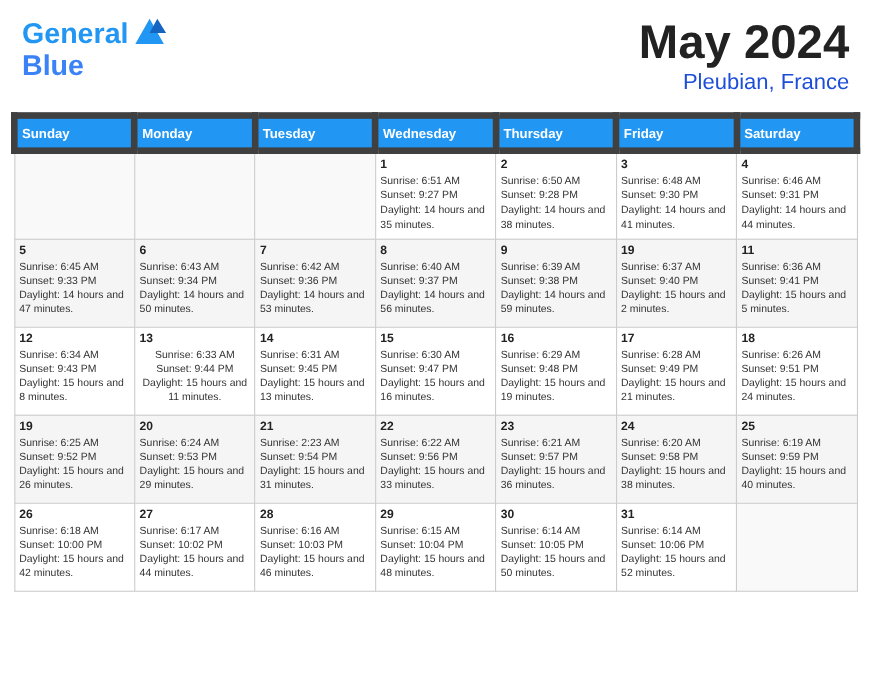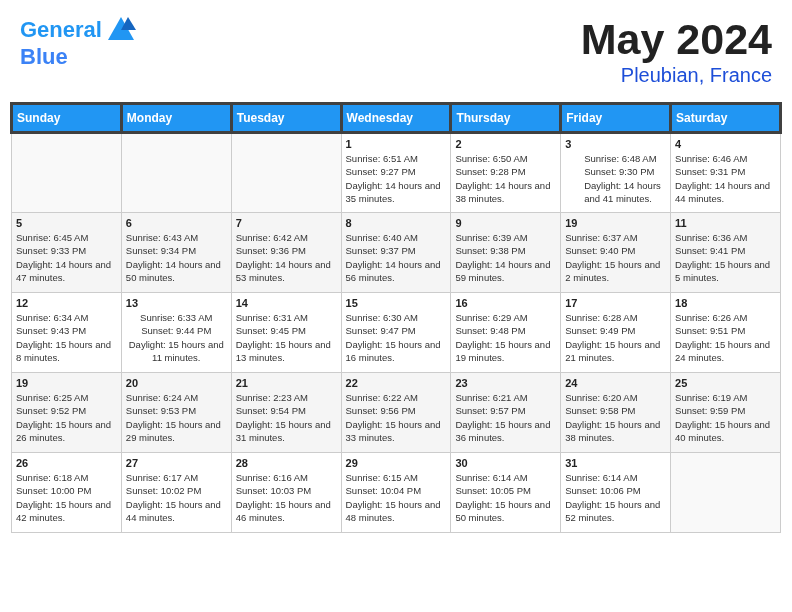--- a/index.html
+++ b/index.html
@@ -15,21 +15,21 @@
       justify-content: space-between;
       align-items: flex-start;
       margin-bottom: 10px;
       padding: 5px 10px;
     }
     .logo {
       display: flex;
       align-items: center;
     }
     .logo-text {
-      font-size: 22px;
+      font-size: 26px;
       font-weight: bold;
       color: #1a4a8a;
       line-height: 1.1;
     }
     .logo-text span {
       color: #2196F3;
     }
     .logo-icon {
       width: 30px;
       height: 30px;
@@ -52,21 +52,21 @@
       border-collapse: collapse;
       font-size: 10px;
     }
     thead th {
       background: #2196F3;
       color: #fff;
       font-weight: bold;
       font-size: 12px;
       padding: 6px 4px;
       text-align: left;
-      border: 3px solid #404040;
+      border: 6px solid #404040;
     }
     tbody td {
       border: 1px solid #ccc;
       vertical-align: top;
       padding: 4px;
       width: calc(100% / 7);
       height: 80px;
     }
     tbody tr:nth-child(even) {
       background: #f5f5f5;
@@ -137,21 +137,21 @@
 Daylight: 14 hours and 35 minutes.</div>
         </td>
         <td>
           <div class="day-num">2</div>
           <div class="day-info" style="white-space: pre-line;">Sunrise: 6:50 AM
 Sunset: 9:28 PM
 Daylight: 14 hours and 38 minutes.</div>
         </td>
         <td>
           <div class="day-num">3</div>
-          <div class="day-info" style="white-space: pre-line; margin-left: 19px;">Sunrise: 6:48 AM
+          <div class="day-info" style="white-space: pre-line;">Sunrise: 6:48 AM
 Sunset: 9:30 PM
 Daylight: 14 hours and 41 minutes.</div>
         </td>
         <td>
           <div class="day-num">4</div>
           <div class="day-info" style="white-space: pre-line;">Sunrise: 6:46 AM
 Sunset: 9:31 PM
 Daylight: 14 hours and 44 minutes.</div>
         </td>
       </tr>

